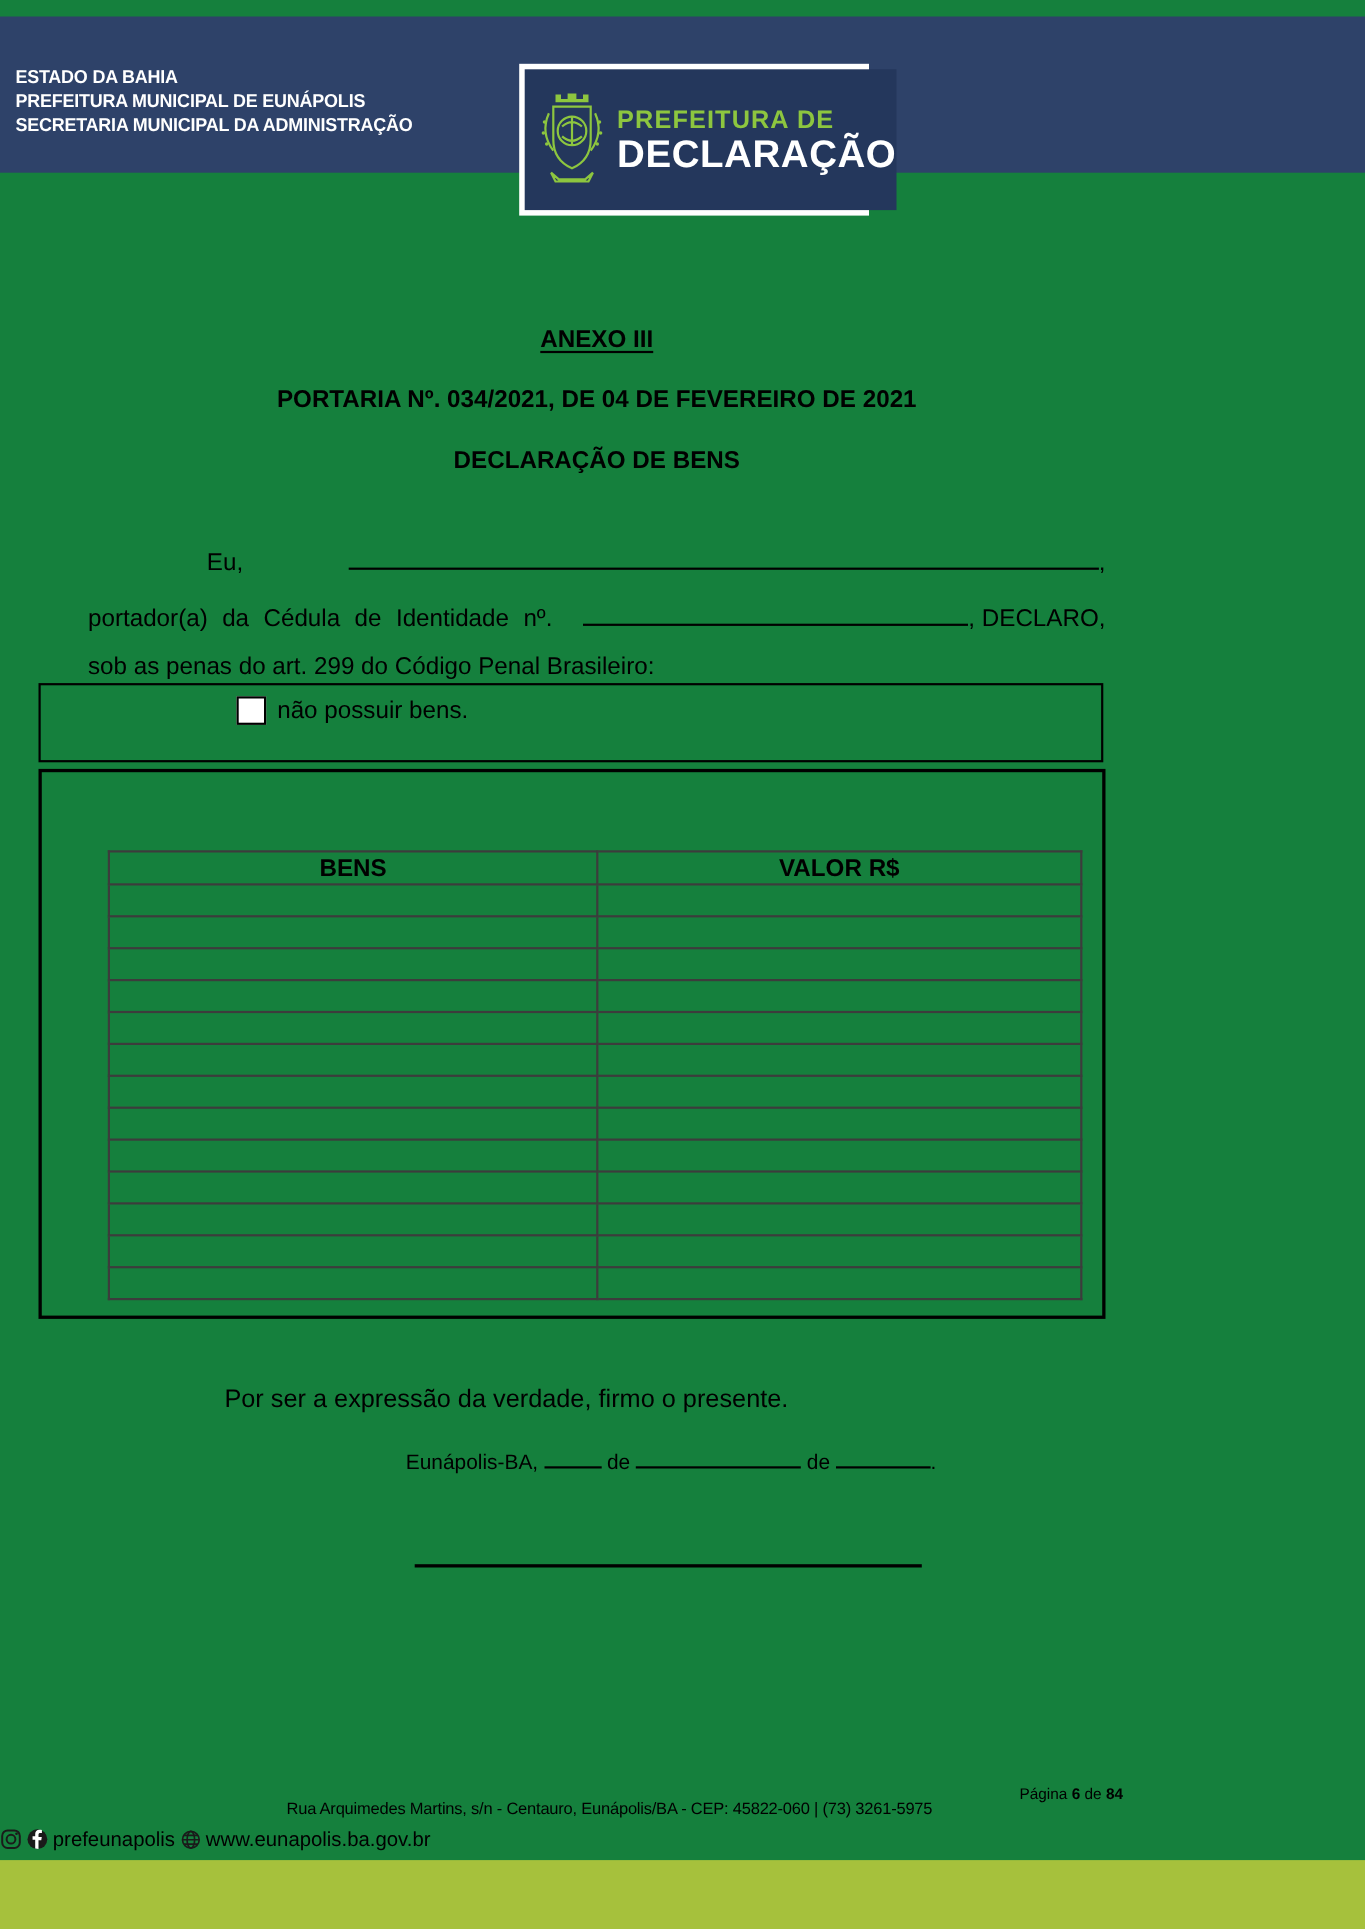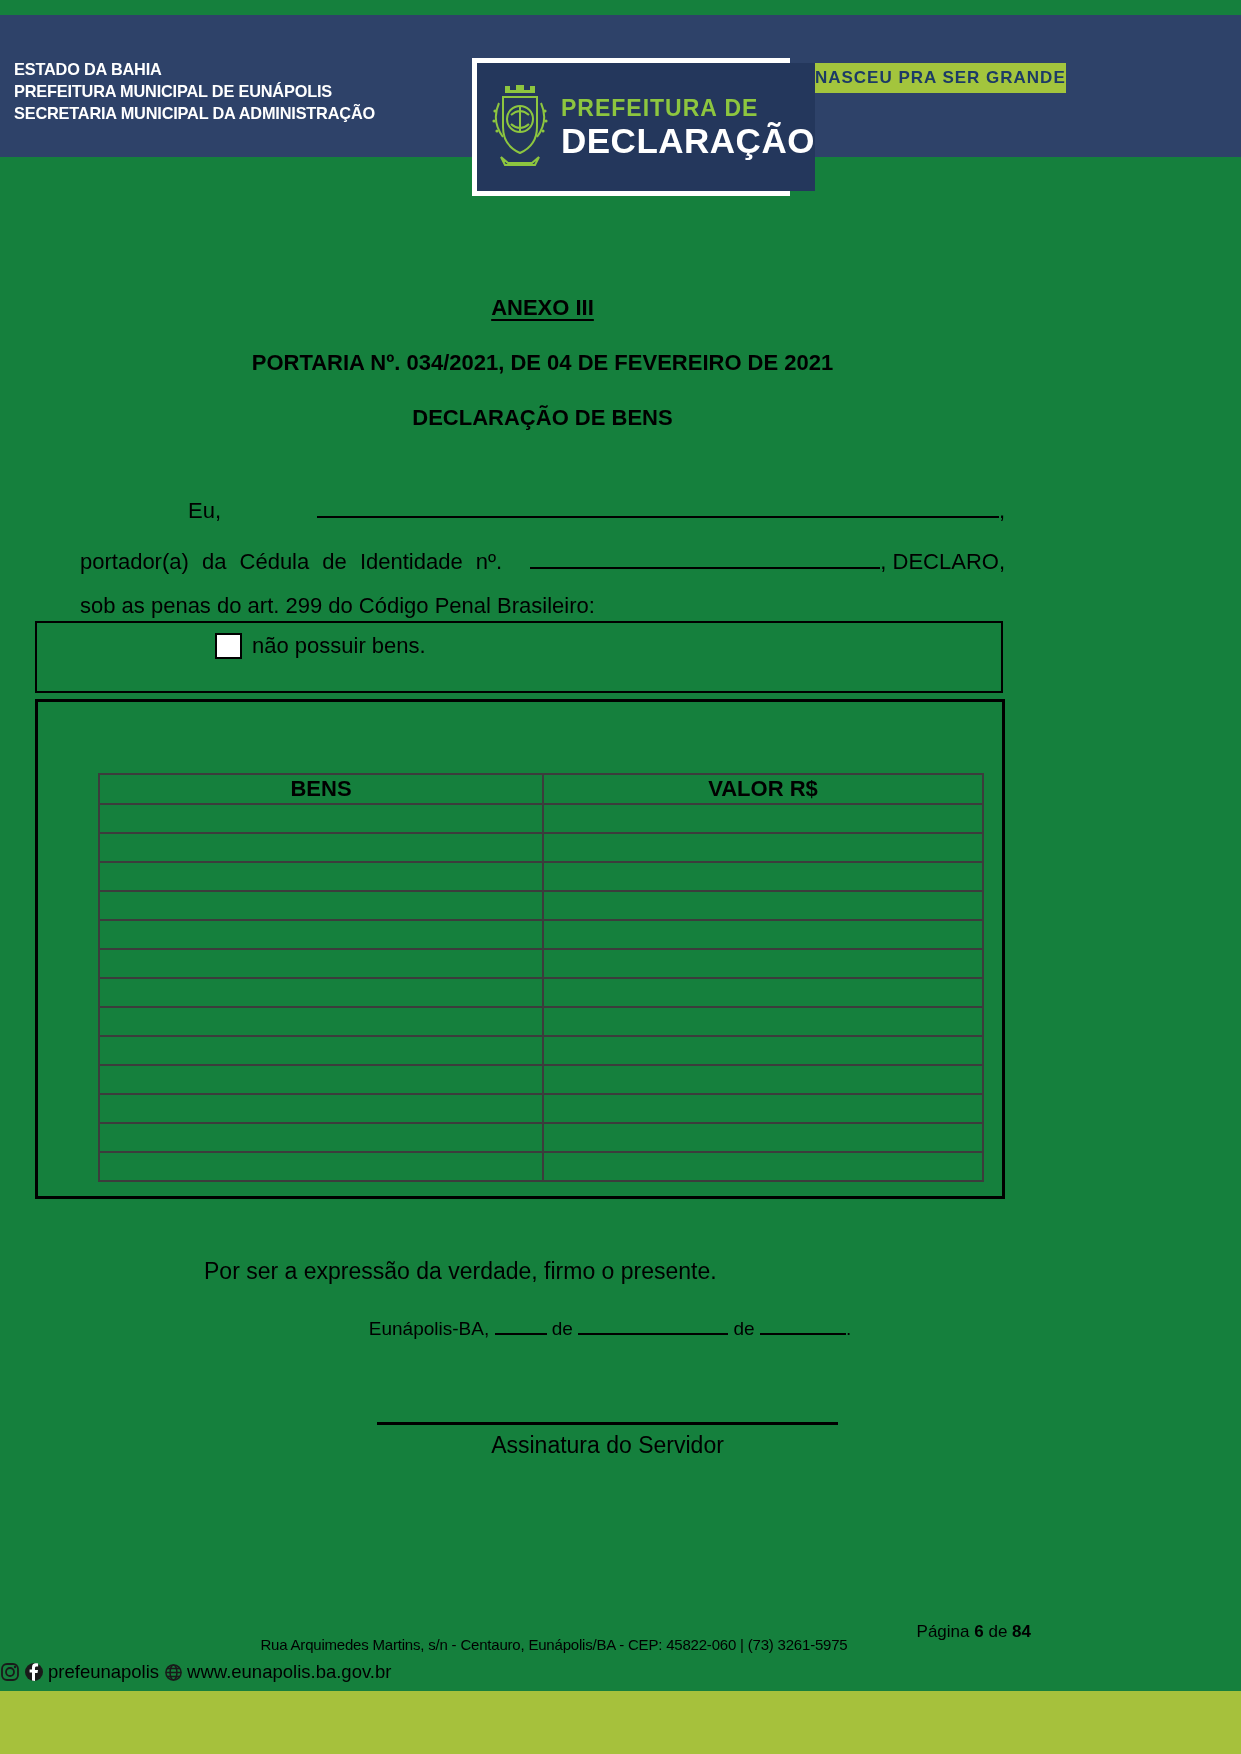--- a/index.html
+++ b/index.html
@@ -70,21 +70,21 @@
   .col-valor{width:438px;}
   
   .statement{position:absolute;left:204px;top:1258px;font-size:23px;}
   .dateline{position:absolute;left:287px;top:1313px;width:646px;text-align:center;font-size:19px;white-space:nowrap;}
   .blank{display:inline-block;border-bottom:2px solid #000;height:20px;vertical-align:baseline;}
   .b1{width:52px;}.b2{width:150px;}.b3{width:86px;}
   .signature{position:absolute;left:377px;top:1422px;width:461px;text-align:center;}
   .sig-line{border-top:3px solid #000;height:0;}
   .sig-label{font-size:23px;margin-top:7px;}
   
-  .page-num{position:absolute;right:226px;top:1622px;font-size:17px;white-space:nowrap;margin-left:30px;}
+  .page-num{position:absolute;right:236px;top:1622px;font-size:14px;white-space:nowrap;margin-left:30px;}
   .page-num b{font-weight:700;}
   .addr{position:absolute;left:0;top:1636px;width:1108px;text-align:center;font-size:15px;letter-spacing:-0.2px;white-space:nowrap;}
   .social{position:absolute;left:0;top:1661px;width:1070px;display:flex;align-items:center;gap:5px;font-size:18.5px;white-space:nowrap;}
   .social .grp{display:inline-flex;align-items:center;gap:4px;}
   .green-bar{position:absolute;left:0;top:1691px;width:1241px;height:63px;background:#a6c13c;}
   .icon-svg{display:block;}
 </style>
 </head>
 <body>
 
@@ -117,21 +117,20 @@
           <circle cx="54" cy="50" r="1.6" fill="#8dc63f" stroke="none"></circle>
 
           <path d="M12 76 l7 6 h24 l7 -6 l-4 8 h-30 z"></path>
         </svg>
       </span>
       <div class="logo-text">
         <div class="logo-line1">PREFEITURA DE</div>
         <div class="logo-line2">DECLARAÇÃO</div>
       </div>
     </div>
-    <div class="logo-tagline">NASCEU PRA SER GRANDE</div>
   </div>
 
   <div class="title-block t-anexo">ANEXO III</div>
   <div class="title-block t-portaria">PORTARIA Nº. 034/2021, DE 04 DE FEVEREIRO DE 2021</div>
   <div class="title-block t-declaracao">DECLARAÇÃO DE BENS</div>
 
   <div class="decl">
     <div class="decl-row">
       <span class="indent"></span>
       <span>Eu,</span>
@@ -228,21 +227,20 @@
     <span>Eunápolis-BA,</span>
     <span class="blank b1"></span>
     <span>de</span>
     <span class="blank b2"></span>
     <span>de</span>
     <span class="blank b3"></span><span>.</span>
   </div>
 
   <div class="signature">
     <div class="sig-line"></div>
-    <div class="sig-label">Assinatura do Servidor</div>
   </div>
 
   <div class="page-num">
     <span>Página</span>
     <b>6</b>
     <span>de</span>
     <b>84</b>
   </div>
 
   <div class="addr">Rua Arquimedes Martins, s/n - Centauro, Eunápolis/BA - CEP: 45822-060  |  (73) 3261-5975</div>

